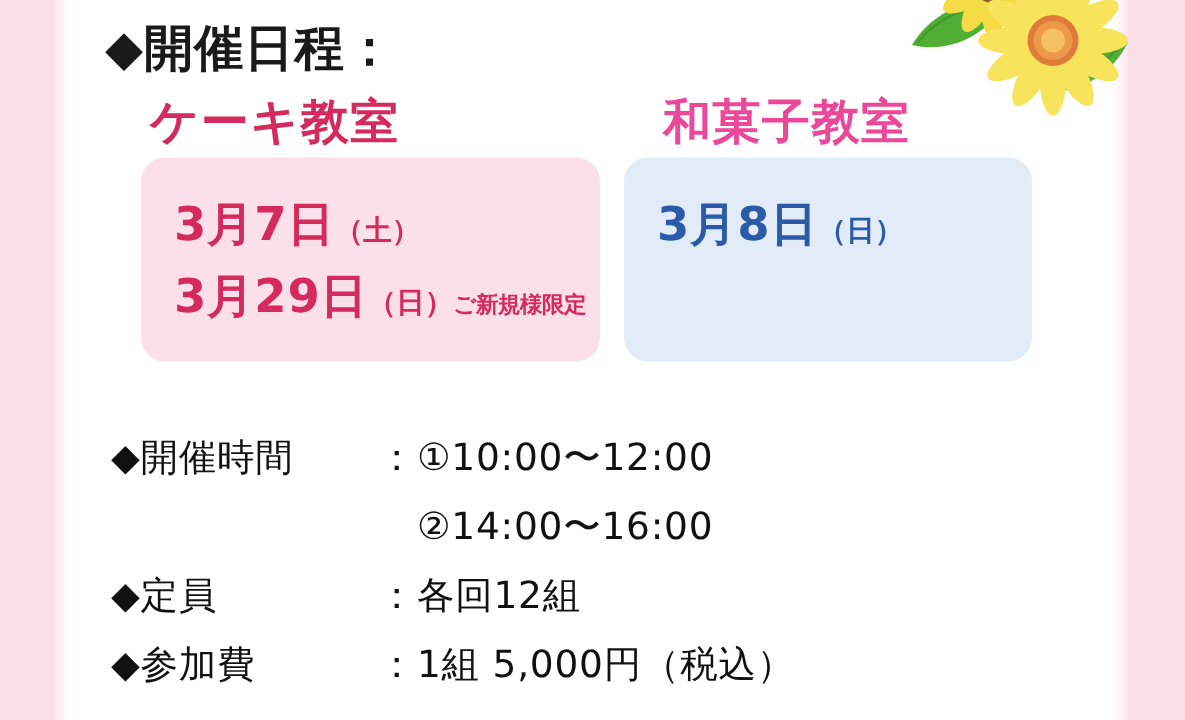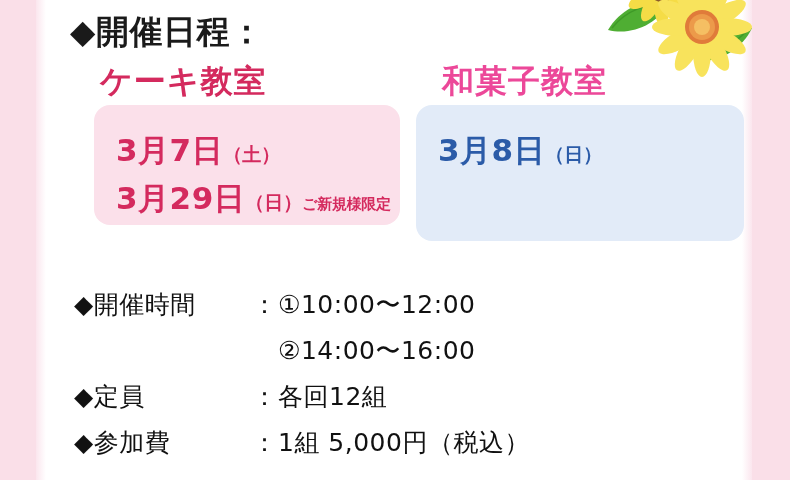--- a/index.html
+++ b/index.html
@@ -90,27 +90,27 @@
   
   .date-card {
     position: absolute;
     border-radius: 16px;
     box-sizing: border-box;
   }
   .date-card.cake {
     left: 82px;
     top: 105px;
     width: 306px;
-    height: 120px;
+    height: 136px;
     background: #fbe0ea;
   }
   .date-card.wagashi {
     left: 404px;
     top: 105px;
-    width: 328px;
+    width: 272px;
     height: 136px;
     background: #e2ebf8;
   }
 
   .date-line {
     position: absolute;
     white-space: nowrap;
     line-height: 1;
   }
   .date-card.cake .date-line    { left: 22px; color: #d42a5e; }

